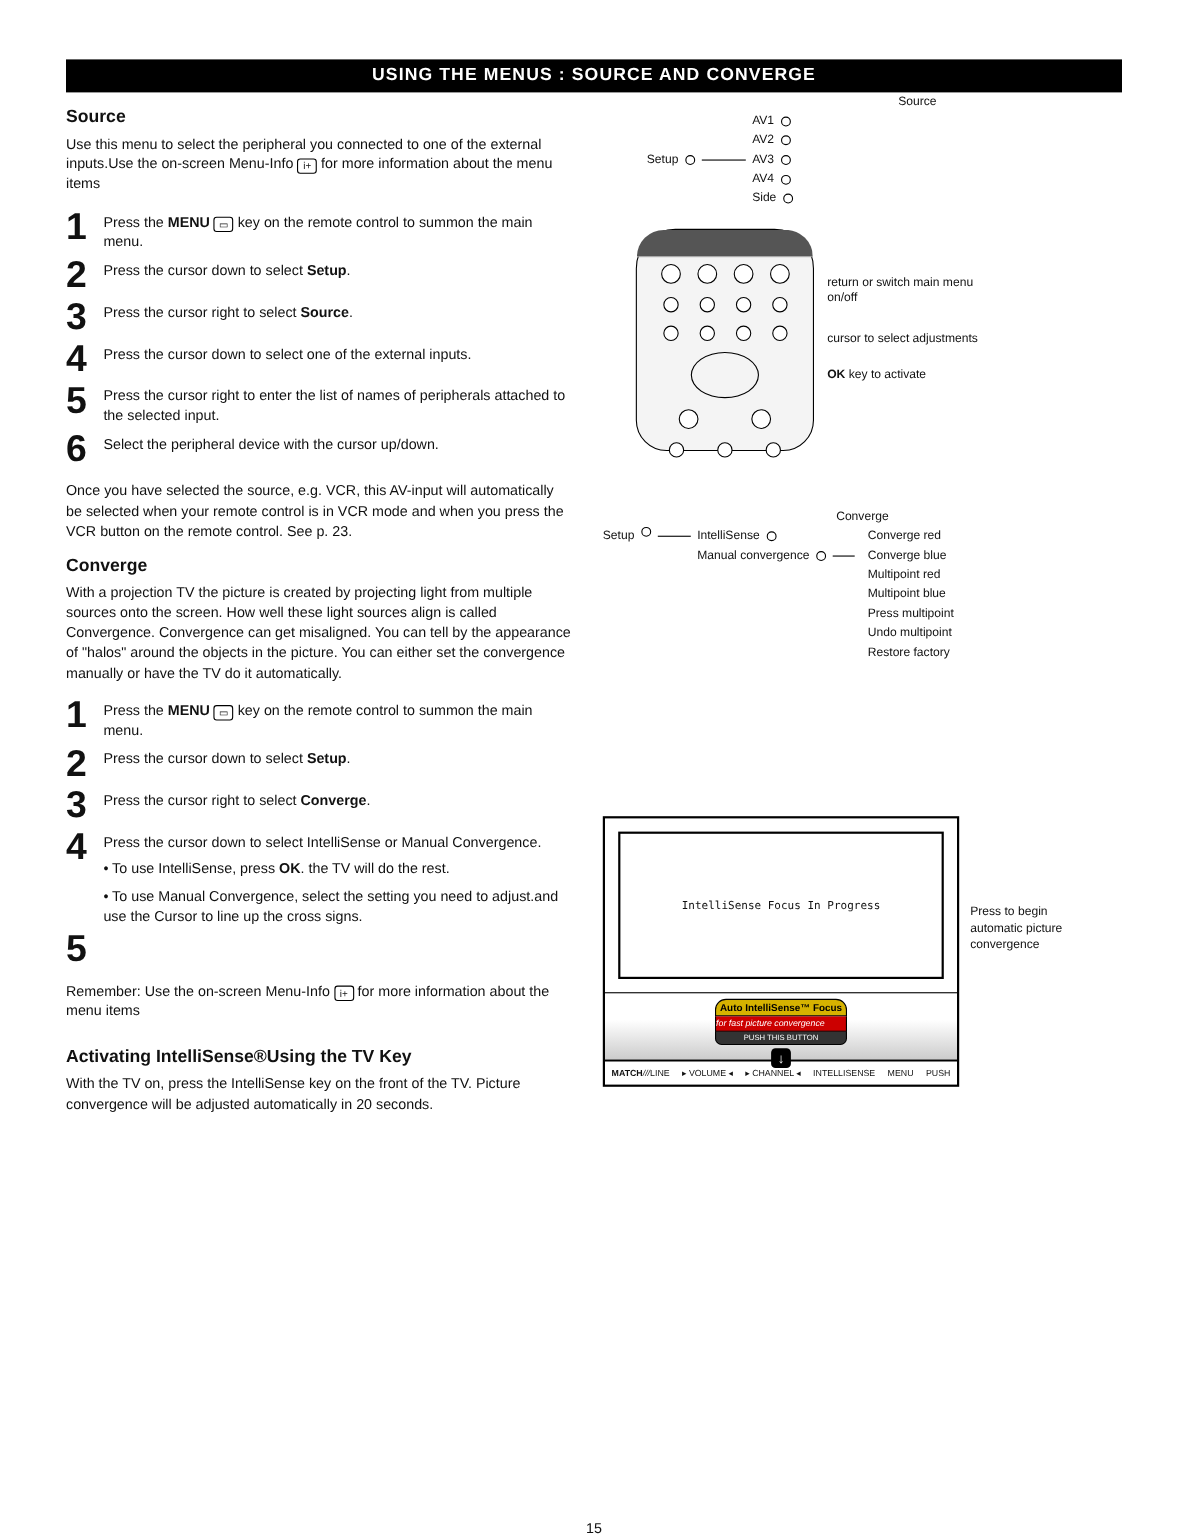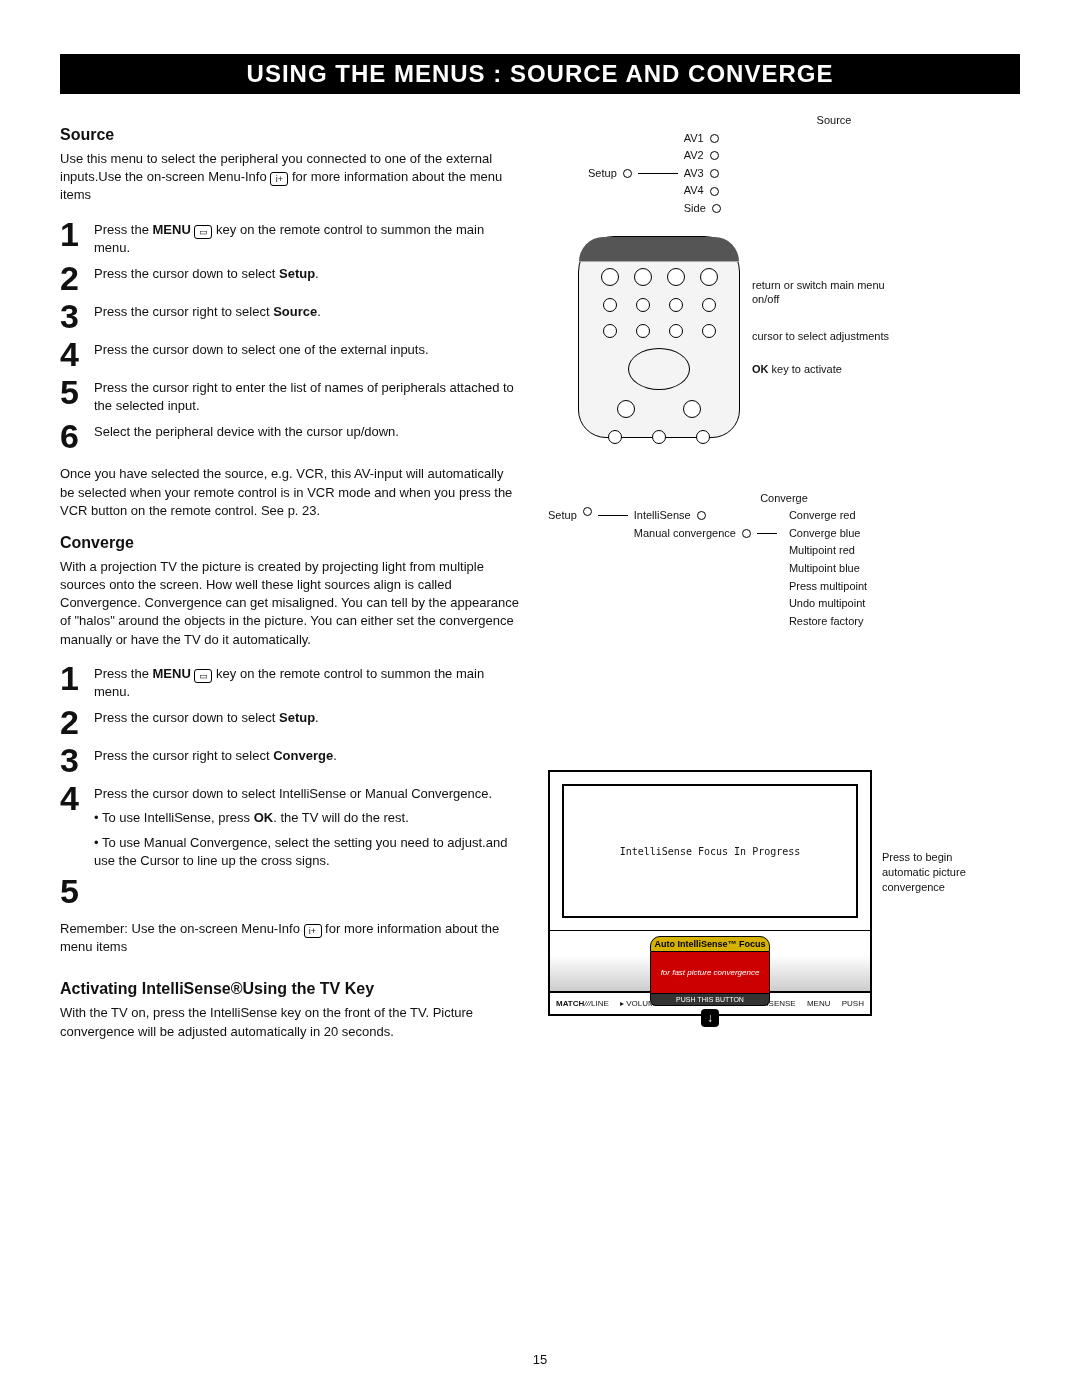--- a/index.html
+++ b/index.html
@@ -1,17 +1,17 @@
 <!DOCTYPE html>
 <html><head>
 <meta charset="utf-8">
 <style>
   html,body{margin:0;padding:0;background:#fff;font-family:Arial, Helvetica, sans-serif;color:#111;}
   .page{width:1080px;min-height:1397px;margin:0 auto;position:relative;padding:54px 60px 40px 60px;box-sizing:border-box;}
-  .banner{background:#000;color:#fff;text-align:center;font-weight:bold;font-size:24px;letter-spacing:1px;padding:6px 0;margin-bottom:18px;font-variant:small-caps;}
+  .banner{background:#000;color:#fff;text-align:center;font-weight:bold;font-size:16px;letter-spacing:1px;padding:6px 0;font-variant:small-caps;}
   .cols{display:flex;gap:28px;}
   .col-left{flex:0 0 460px;}
   .col-right{flex:1;position:relative;font-size:12px;}
   h3{font-size:16px;font-weight:bold;margin:14px 0 6px 0;}
   p{font-size:13px;line-height:1.4;margin:6px 0;}
   .steps{margin:12px 0;}
   .step{display:flex;align-items:flex-start;margin-bottom:4px;}
   .step-num{font-size:34px;font-weight:bold;width:34px;flex:0 0 34px;line-height:1;}
   .step-text{font-size:13px;line-height:1.4;padding-top:4px;}
   .icon-box{display:inline-block;border:1px solid #000;border-radius:3px;width:16px;height:12px;font-size:9px;text-align:center;line-height:12px;position:relative;top:1px;}
@@ -24,24 +24,24 @@
   .remote .btnrow{display:flex;justify-content:space-around;padding:6px 14px;}
   .remote .rbtn{width:16px;height:16px;border:1px solid #000;border-radius:50%;background:#fff;}
   .remote .rbtn.sm{width:12px;height:12px;}
   .remote .pad{width:60px;height:40px;border:1px solid #000;border-radius:50%;margin:4px auto;}
   .anno{font-size:11px;line-height:1.35;}
   .tv-box{border:2px solid #000;width:320px;margin-top:30px;position:relative;}
   .tv-screen{border:2px solid #000;margin:12px;height:130px;display:flex;align-items:center;justify-content:center;font-family:monospace;font-size:10px;}
   .tv-panel{border-top:2px solid #000;padding:6px;display:flex;align-items:center;justify-content:space-between;font-size:8px;}
   .intelli-badge{width:120px;}
   .badge-top{background:#d6b200;color:#000;border:1px solid #000;border-radius:10px 10px 0 0;text-align:center;font-size:9px;padding:2px 0;font-weight:bold;}
-  .badge-mid{background:#c00;color:#fff;border:1px solid #000;border-top:none;text-align:center;font-size:8px;font-style:italic;padding:16px 0;}
+  .badge-mid{background:#c00;color:#fff;border:1px solid #000;border-top:none;text-align:left;font-size:8px;font-style:italic;padding:2px 0;}
   .badge-bot{background:#333;color:#fff;border:1px solid #000;border-top:none;border-radius:0 0 6px 6px;text-align:center;font-size:7px;padding:2px 0;}
   .arrowdown{width:18px;height:18px;background:#000;color:#fff;border-radius:4px;text-align:center;line-height:18px;font-size:12px;margin:3px auto 0;}
-  .pnum{text-align:center;font-size:13px;position:absolute;bottom:30px;left:0;right:0;}
+  .pnum{text-align:center;font-size:13px;position:absolute;bottom:0;left:0;right:0;}
   .sublist{font-size:11px;line-height:1.6;}
 </style>
 </head>
 <body>
 
 <div class="page">
 
   <div class="banner">USING THE MENUS : SOURCE AND CONVERGE</div>
 
   <div class="cols">

